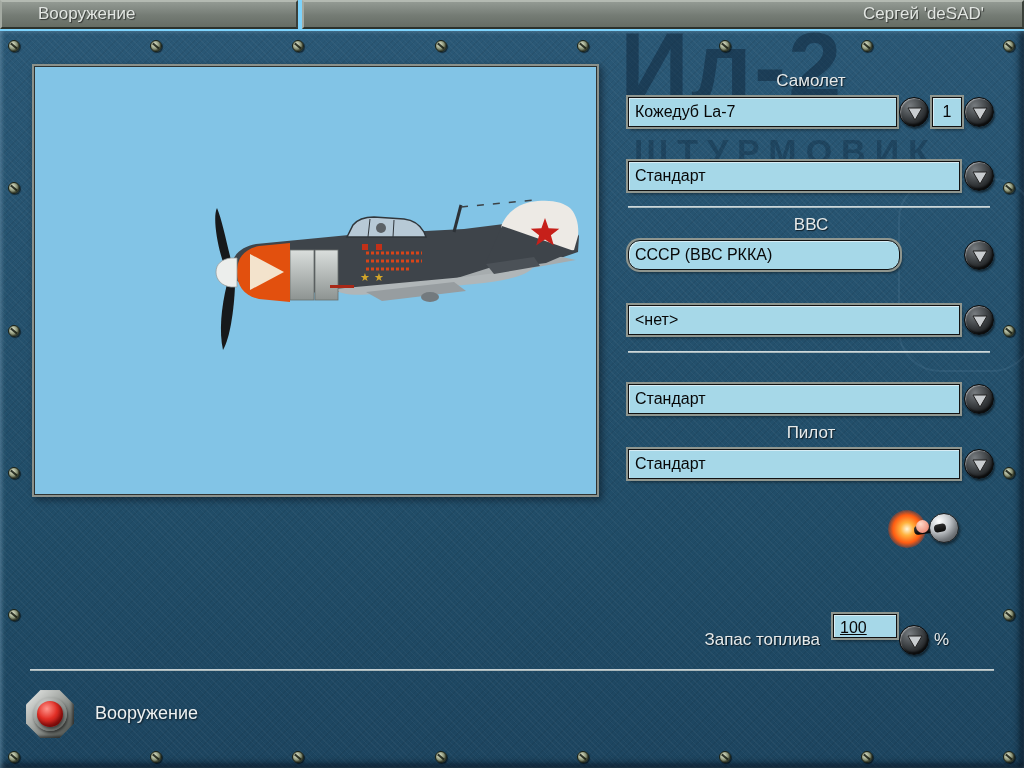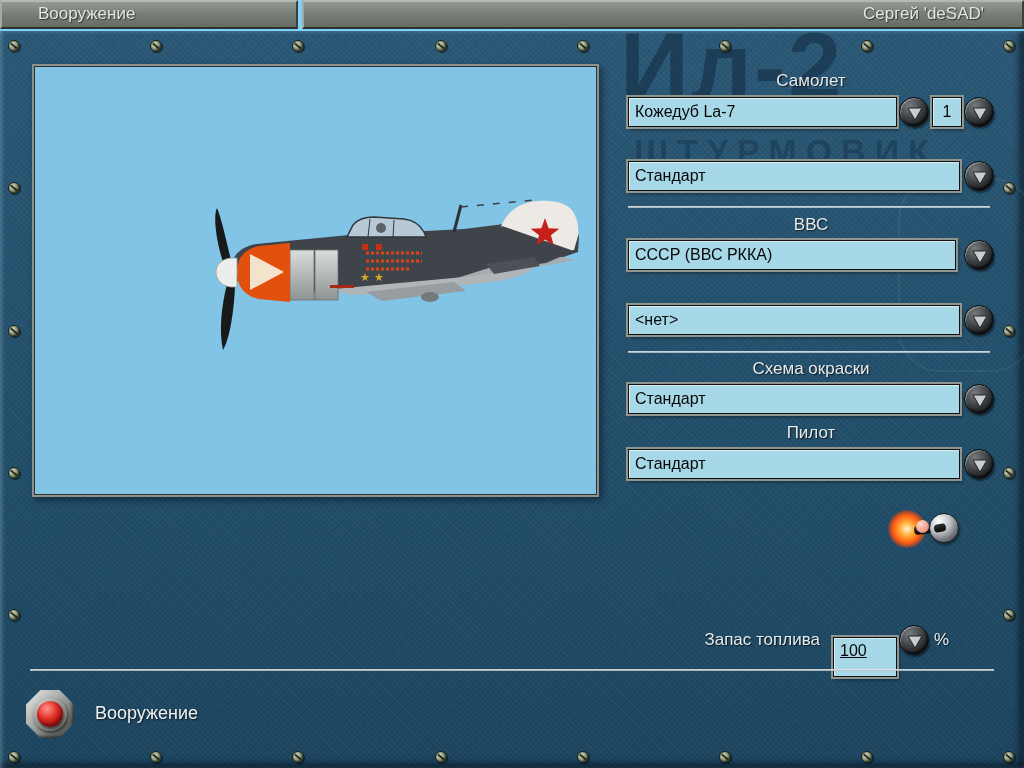--- a/index.html
+++ b/index.html
@@ -251,41 +251,40 @@
     </div>
     <div class="circle-btn" style="left:964px; top:131px;">
       <svg width="30" height="30">
           <polygon points="8,10 22,10 15,22" fill="#c9cdd0" stroke="#232323" stroke-width="1"></polygon>
         </svg>
     </div>
 
     <div class="divider" style="top:176px"></div>
 
     <div class="col-label" style="top:185px">ВВС</div>
-    <div class="field" style="left:628px; top:210px; width:328px;">
+    <div class="field" style="left:628px; top:210px; width:272px;border-radius:12px;">
       <span>СССР (ВВС РККА)</span>
     </div>
     <div class="circle-btn" style="left:964px; top:210px;">
       <svg width="30" height="30">
           <polygon points="8,10 22,10 15,22" fill="#c9cdd0" stroke="#232323" stroke-width="1"></polygon>
         </svg>
     </div>
 
     <div class="field" style="left:628px; top:275px; width:332px;">
       <span>&lt;нет&gt;</span>
     </div>
     <div class="circle-btn" style="left:964px; top:275px;">
       <svg width="30" height="30">
           <polygon points="8,10 22,10 15,22" fill="#c9cdd0" stroke="#232323" stroke-width="1"></polygon>
         </svg>
     </div>
 
     <div class="divider" style="top:321px"></div>
 
-    <div class="col-label" style="top:329px">Схема окраски</div>
     <div class="field" style="left:628px; top:354px; width:332px;">
       <span>Стандарт</span>
     </div>
     <div class="circle-btn" style="left:964px; top:354px;">
       <svg width="30" height="30">
           <polygon points="8,10 22,10 15,22" fill="#c9cdd0" stroke="#232323" stroke-width="1"></polygon>
         </svg>
     </div>
 
     <div class="col-label" style="top:393px">Пилот</div>
@@ -299,21 +298,21 @@
     </div>
 
     <div class="toggle">
       <div class="glow"></div>
       <div class="lever"></div>
       <div class="lever-tip"></div>
       <div class="knob"></div>
     </div>
 
     <div class="col-label fuel-label" style="top:600px">Запас топлива</div>
-    <div class="field" style="left:833px; top:607px; width:64px; height:40px; line-height:26px;text-decoration:underline;">
+    <div class="field" style="left:833px; top:584px; width:64px; height:24px; line-height:26px;text-decoration:underline;">
       <span>100</span>
     </div>
     <div class="circle-btn" style="left:899px; top:595px;">
       <svg width="30" height="30">
           <polygon points="8,10 22,10 15,22" fill="#c9cdd0" stroke="#232323" stroke-width="1"></polygon>
         </svg>
     </div>
     <div class="col-label unit-label" style="top:600px">%</div>
 
     <div class="hr-full"></div>

